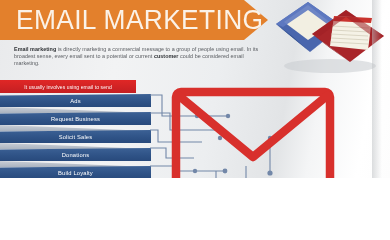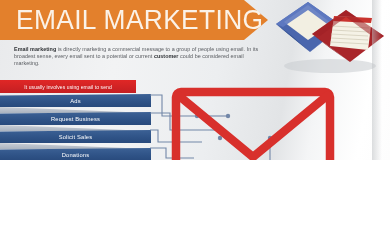--- a/index.html
+++ b/index.html
@@ -2,21 +2,21 @@
 <html><head>
 <meta charset="utf-8">
 <style>
   html,body{margin:0;padding:0;}
   body{
     width:390px;height:205px;overflow:hidden;
     font-family:"Liberation Sans",sans-serif;
     background:#ffffff;
   }
   #infographic{
-    position:relative;width:390px;height:160px;overflow:hidden;
+    position:relative;width:390px;height:178px;overflow:hidden;
     background:linear-gradient(100deg,#e9eaec 0%,#f2f3f4 30%,#eceef0 55%,#e2e4e6 72%,#f4f5f6 80%,#ffffff 92%,#fdfdfd 100%);
   }
   
   .page-edge{
     position:absolute;top:0;right:0;width:18px;height:205px;
     background:linear-gradient(90deg,rgba(190,193,196,.55) 0%,rgba(255,255,255,0) 55%);
     pointer-events:none;
   }
   
   .header-band{

